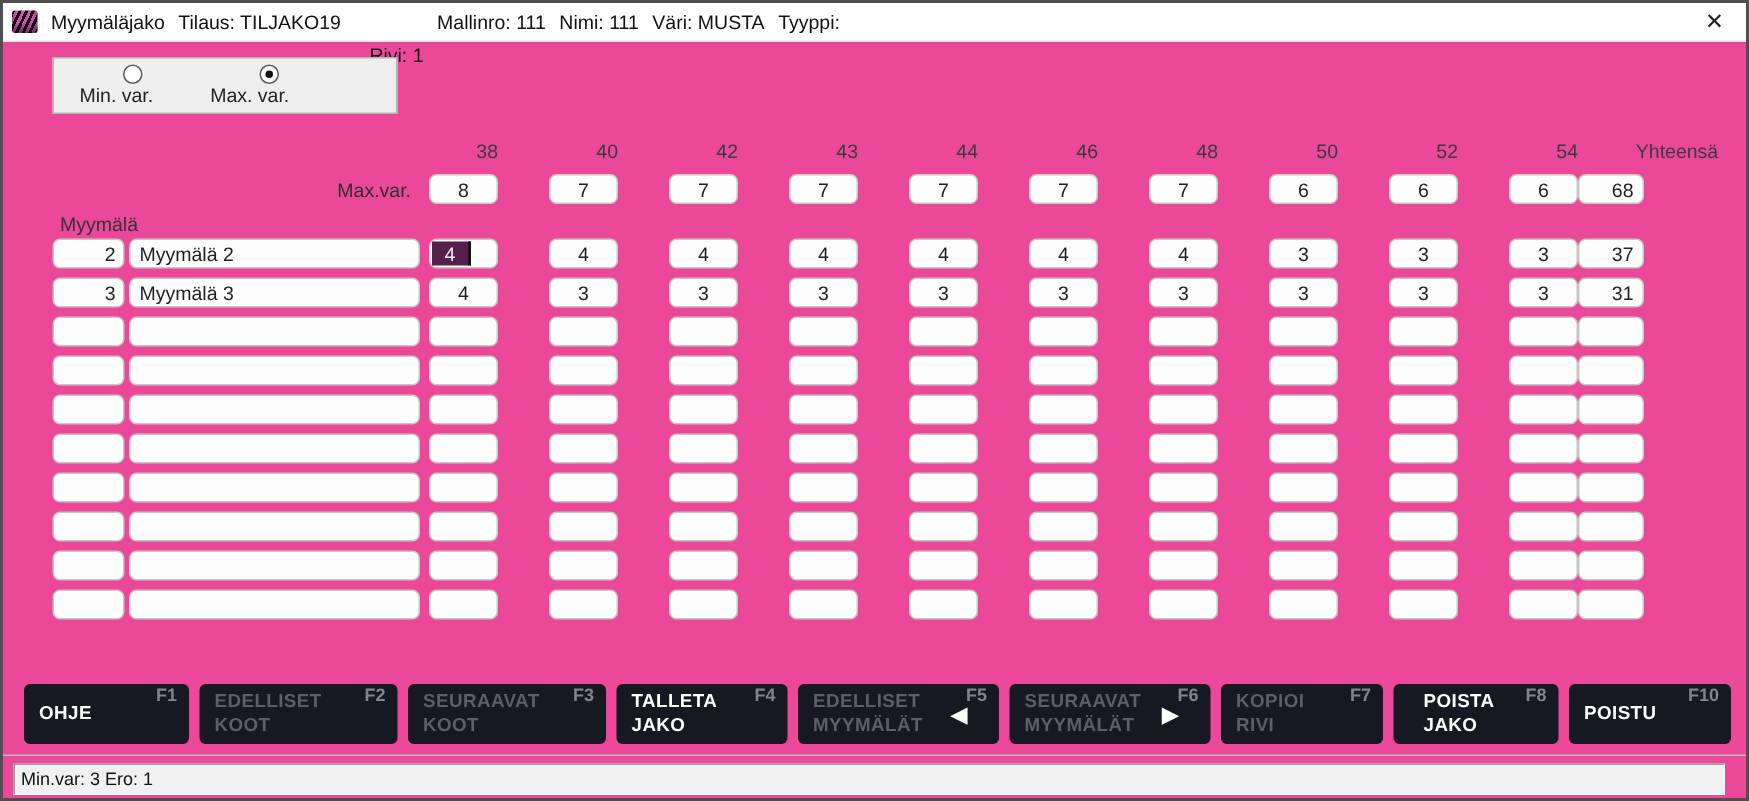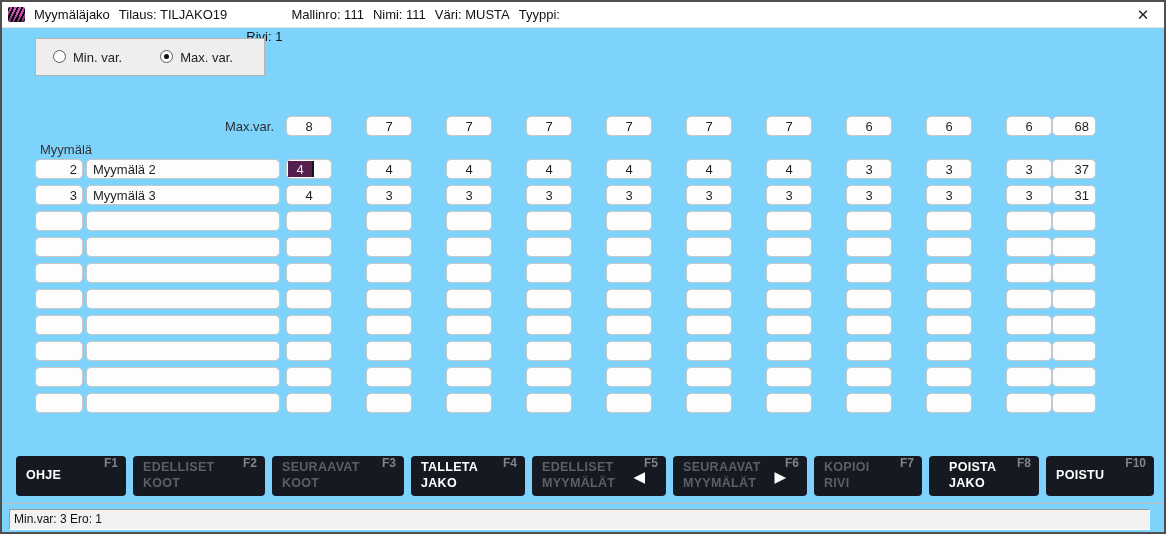--- a/index.html
+++ b/index.html
@@ -1,40 +1,40 @@
 <!DOCTYPE html>
 <html><head>
 <meta charset="utf-8">
 <style>
   html,body{margin:0;padding:0;background:#9a9a9a;}
   *{box-sizing:border-box;}
   .window{
     width:1166px;height:534px;position:relative;margin:0 auto;
-    background:#7dd3fc;border:2px solid #4f4f4f;
+    background:#ec4899;border:2px solid #4f4f4f;
     font-family:"Liberation Sans",sans-serif;
   }
   
   .titlebar{height:26px;background:#ffffff;display:flex;align-items:center;
     padding:0 10px 0 6px;border-bottom:1px solid #e3e3e3;}
   .app-icon{width:17px;height:15px;border-radius:2px;flex:0 0 auto;
     background:repeating-linear-gradient(115deg,#0d0d0d 0 2px,#d651be 2px 4px);
     box-shadow:inset 0 -4px 4px rgba(0,0,0,.45);}
   .tseg{font-size:13px;color:#111;margin-left:9px;white-space:nowrap;}
   span.tseg:nth-of-type(3){margin-left:19px;margin-top:44px;}
   .close-btn{margin-left:auto;width:22px;height:22px;display:flex;align-items:center;
     justify-content:center;cursor:default;}
   .close-btn span{font-size:15px;color:#222;line-height:1;}
   .contents{display:contents;}
   
   .content{position:relative;height:504px;overflow:hidden;}
   
   .group-box{position:absolute;left:33px;top:10px;width:230px;height:38px;
     border:1px solid #b3b3b3;background:#eeeeee;display:flex;align-items:center;
     padding-left:17px;}
-  .radio-option{display:flex;align-items:flex-start;margin-right:38px;cursor:default;}
+  .radio-option{display:flex;align-items:flex-end;margin-right:38px;cursor:default;flex-direction:column;}
   .radio-circle{width:13px;height:13px;border:1px solid #5a5a5a;border-radius:50%;
     background:#fff;margin-right:7px;position:relative;flex:0 0 auto;}
   .radio-option.checked .radio-circle::after{content:"";position:absolute;left:3px;top:3px;
     width:5px;height:5px;border-radius:50%;background:#111;}
   .radio-label{font-size:13px;color:#222;white-space:nowrap;}
   
   .flexrow{position:absolute;left:0;right:0;display:flex;align-items:center;}
   .cell{width:46px;height:20px;border:1px solid #c7c7c7;border-radius:5px;background:#fdfdfd;
     display:flex;align-items:center;justify-content:center;font-size:13px;color:#1f1f1f;
     margin-right:34px;flex:0 0 auto;}
@@ -112,20 +112,26 @@
           <span class="radio-circle"></span>
           <span class="radio-label">Min. var.</span>
         </div>
 
         <div class="radio-option checked">
           <span class="radio-circle"></span>
           <span class="radio-label">Max. var.</span>
         </div>
       </div>
 
+    <div class="flexrow header-row">
+      <div class="contents">
+        
+      <div class="size-header">38</div><div class="size-header">40</div><div class="size-header">42</div><div class="size-header">43</div><div class="size-header">44</div><div class="size-header">46</div><div class="size-header">48</div><div class="size-header">50</div><div class="size-header">52</div><div class="size-header">54</div></div>
+      <div class="total-header">Yhteensä</div>
+    </div>
 
     <div class="flexrow maxvar-row">
       <div class="mv-label">Max.var.</div>
       <div class="contents">
         
       <div class="cell size-cell">
             <span class="cv">8</span>
           </div><div class="cell size-cell">
             <span class="cv">7</span>
           </div><div class="cell size-cell">

